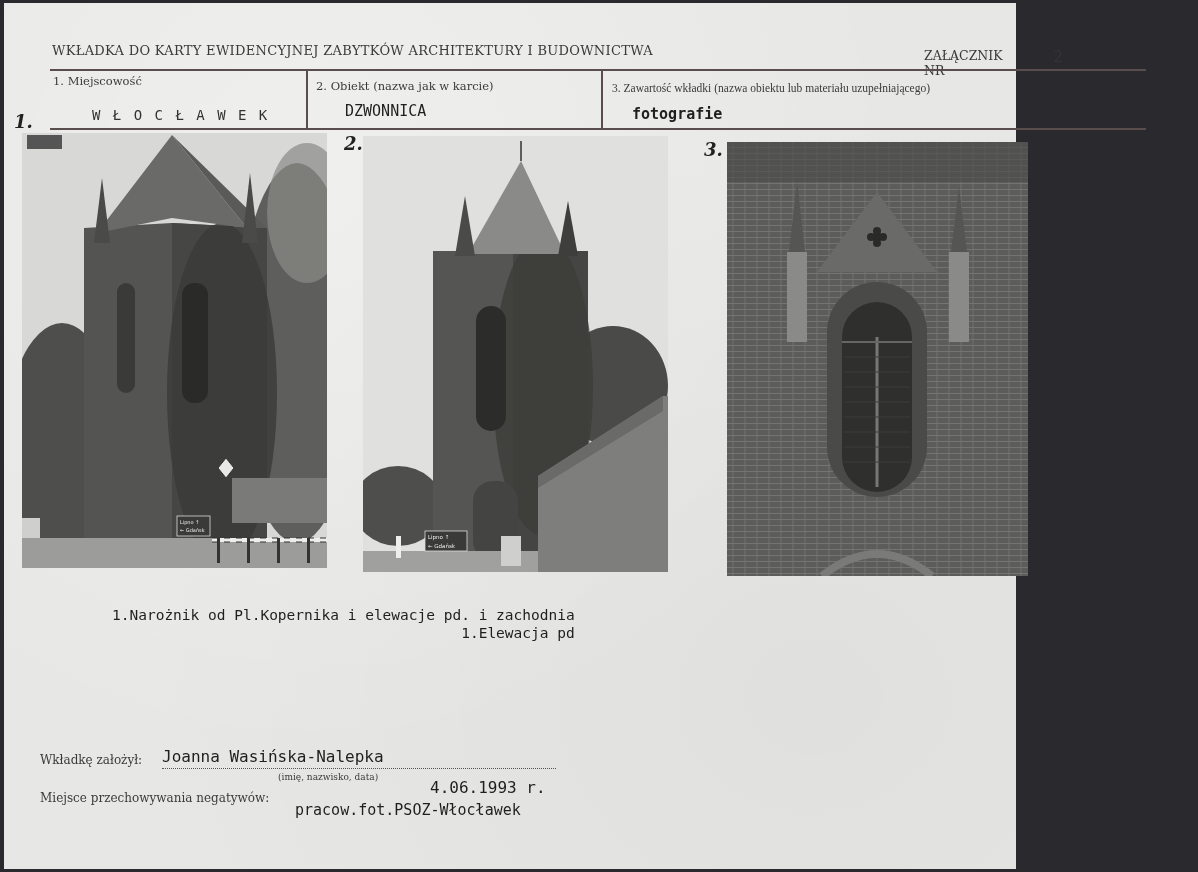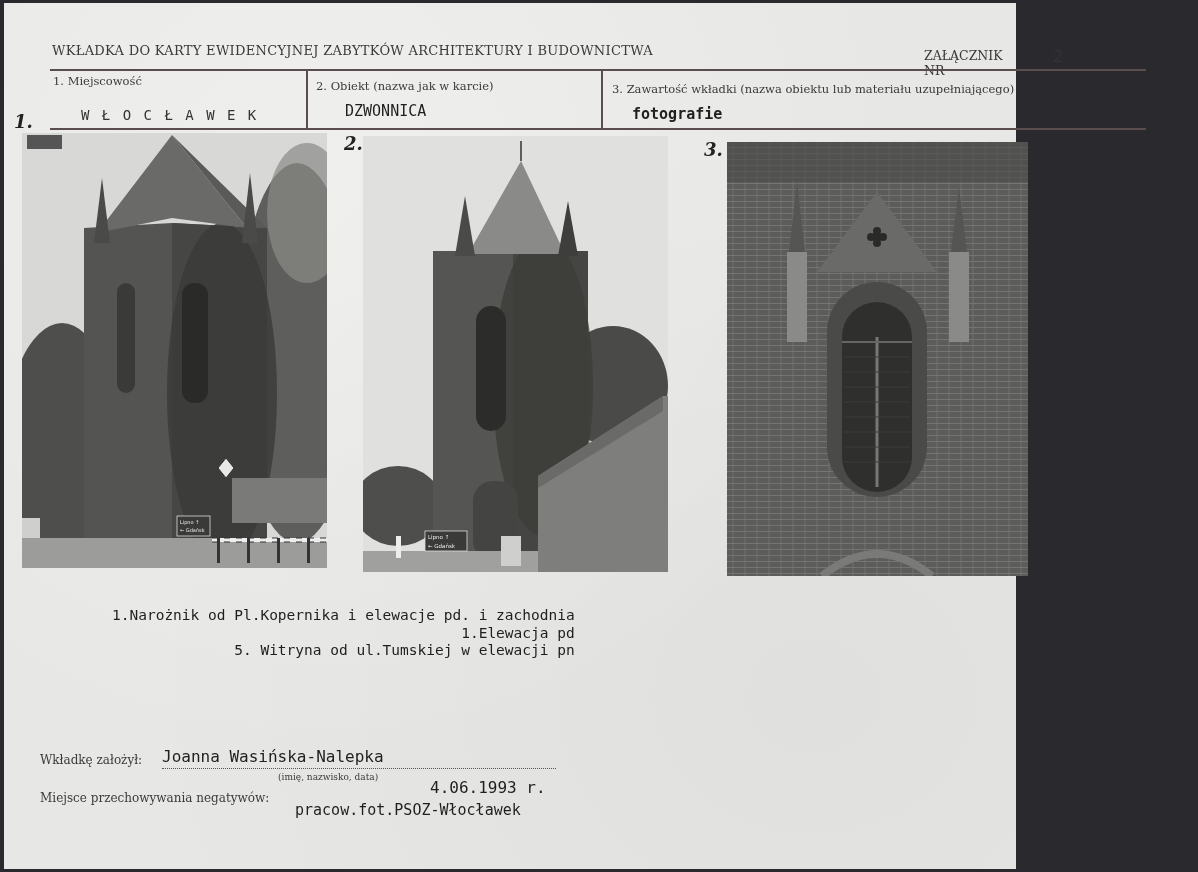--- a/index.html
+++ b/index.html
@@ -53,26 +53,26 @@
   <div class="abs serif-small doc-title">WKŁADKA DO KARTY EWIDENCYJNEJ ZABYTKÓW ARCHITEKTURY I BUDOWNICTWA</div>
   <div class="abs serif-small annex-label">ZAŁĄCZNIK NR</div>
   <div class="abs annex-num">2</div>
 
   <div class="rule" style="left:46px; top:66px; width:1096px;"></div>
   <div class="rule" style="left:46px; top:125px; width:1096px;"></div>
   <div class="vrule" style="left:302px; top:66px; height:60px;"></div>
   <div class="vrule" style="left:597px; top:66px; height:60px;"></div>
 
   <div class="abs serif-small field-label" style="left:49px; top:71px;">1. Miejscowość</div>
-  <div class="abs mono field-value" style="left:77px; top:104px; font-size:14px; letter-spacing:2px; color:#333;">W Ł O C Ł A W E K</div>
+  <div class="abs mono field-value" style="left:88px; top:104px; font-size:14px; letter-spacing:2px; color:#333;">W Ł O C Ł A W E K</div>
 
   <div class="abs serif-small field-label" style="left:312px; top:76px;">2. Obiekt (nazwa jak w karcie)</div>
   <div class="abs mono field-value" style="left:341px; top:99px;">DZWONNICA</div>
 
-  <div class="abs serif-small field-label" style="left:608px; top:79px;">3. Zawartość wkładki (nazwa obiektu lub materiału uzupełniającego)</div>
+  <div class="abs serif-small field-label" style="left:608px; top:79px;font-family:Liberation Serif, serif;">3. Zawartość wkładki (nazwa obiektu lub materiału uzupełniającego)</div>
   <div class="abs mono field-value" style="left:628px; top:102px; font-weight:bold;">fotografie</div>
 
   <div class="abs photo-num" style="left:10px; top:108px;">1.</div>
   <div class="abs photo-num" style="left:340px; top:130px;">2.</div>
   <div class="abs photo-num" style="left:700px; top:136px;">3.</div>
 
   <div class="photo" style="left:18px; top:130px; width:305px; height:435px;">
     <svg viewBox="0 0 305 435" preserveAspectRatio="none">
       <rect width="305" height="435" fill="#d8d8d6"></rect>
 
@@ -196,21 +196,20 @@
         <line x1="117" y1="320" x2="183" y2="320"></line>
       </g>
 
       <path d="M95,434 Q150,390 205,434" fill="none" stroke="#7a7a78" stroke-width="8"></path>
     </svg>
   </div>
 
   <div class="abs mono captions">
     <div>1.Narożnik od Pl.Kopernika i elewacje pd. i zachodnia</div>
     <div>1.Elewacja pd</div>
-    <div>5. Witryna od ul.Tumskiej w elewacji pn</div>
   </div>
 
   <div class="abs serif-small creator-label">Wkładkę założył:</div>
   <div class="abs mono creator-value">Joanna Wasińska-Nalepka</div>
   <div class="abs mono creator-date">4.06.1993 r.</div>
   <div class="abs creator-line"></div>
   <div class="abs serif-small creator-hint">(imię, nazwisko, data)</div>
 
   <div class="abs serif-small neg-label">Miejsce przechowywania negatywów:</div>
   <div class="abs mono neg-value">pracow.fot.PSOZ-Włocławek</div>

